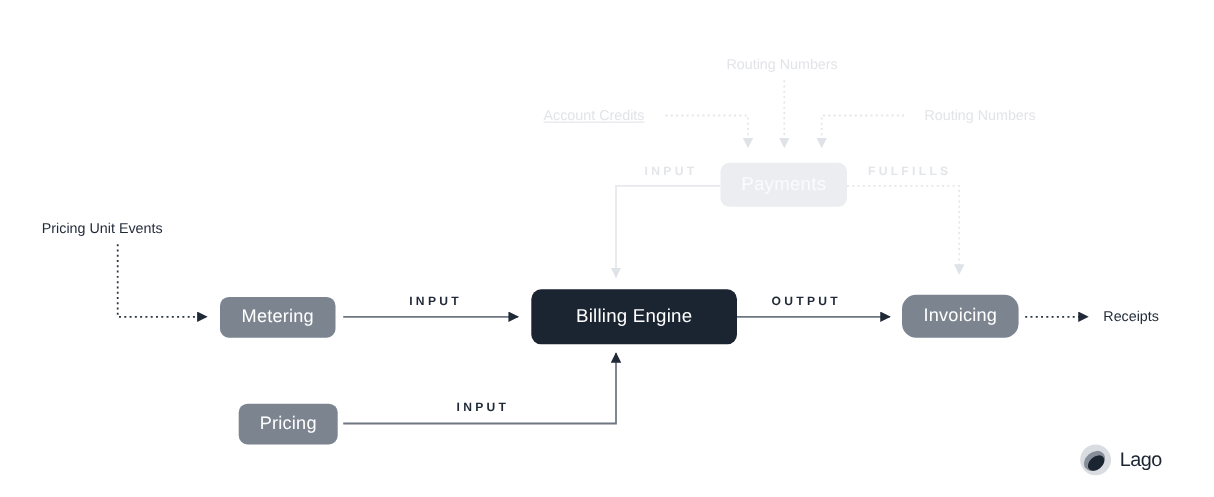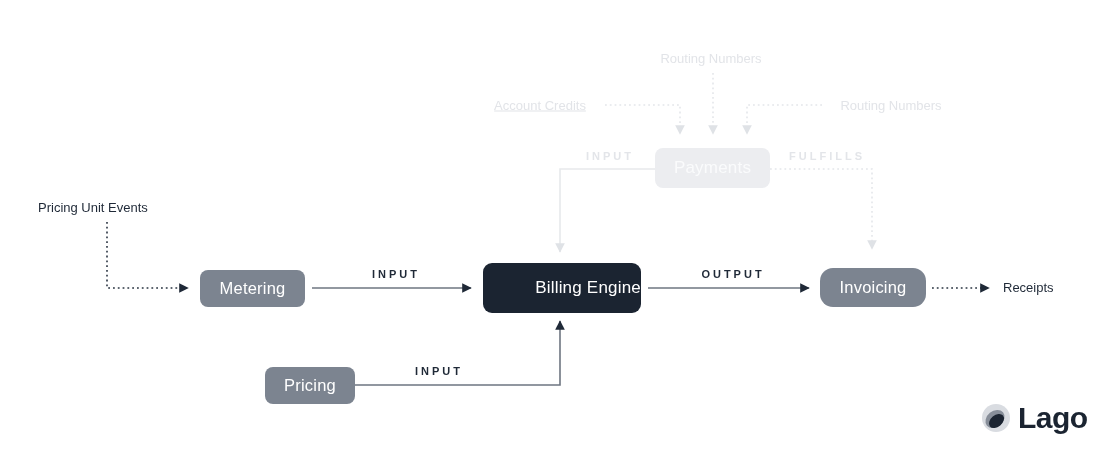--- a/index.html
+++ b/index.html
@@ -30,22 +30,22 @@
     border-radius: 8px;
     color: #ffffff;
     font-size: 16.5px;
     letter-spacing: 0.2px;
   }
   .node.grey  { background: #7c8490; }
   .node.dark  { background: #1b2431; border-radius: 9px; font-size: 17px; }
   .node.faded { background: #ecedf0; color: #fafbfc; font-size: 17px; }
 
   #node-metering  { left: 200px; top: 270px; width: 105px; height: 37px; }
-  #node-pricing   { left: 217px; top: 367px; width:  90px; height: 37px; margin-left: 48px; }
-  #node-billing   { left: 483px; top: 263px; width: 158px; height: 50px; justify-content: flex-end; }
+  #node-pricing   { left: 217px; top: 367px; width:  90px; height: 37px; }
+  #node-billing   { left: 483px; top: 263px; width: 187px; height: 50px; }
   #node-invoicing { left: 820px; top: 268px; width: 106px; height: 39px; border-radius: 13px; }
   #node-payments  { left: 655px; top: 148px; width: 115px; height: 40px; }
 
   .edge-label {
     position: absolute;
     transform: translate(-50%, -50%);
     font-size: 11px;
     font-weight: 700;
     letter-spacing: 3px;
     color: #1f2937;
@@ -72,22 +72,22 @@
   #annot-routing-right { left: 891px; top: 105px; }
 
   #logo {
     position: absolute;
     left: 981px; top: 403px;
     display: flex;
     align-items: center;
     gap: 7px;
   }
   #logo-text {
-    font-size: 30px;
-    font-weight: 700;
+    font-size: 18px;
+    font-weight: 400;
     color: #1b2431;
     letter-spacing: -0.5px;
     line-height: 30px;
   }
 </style>
 </head>
 <body>
 
 <div id="canvas">
 

